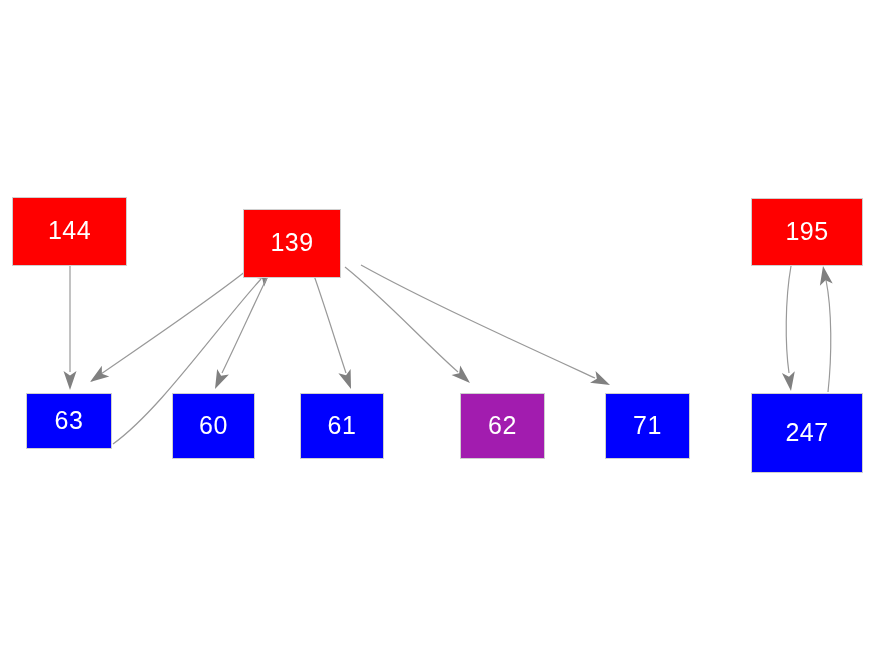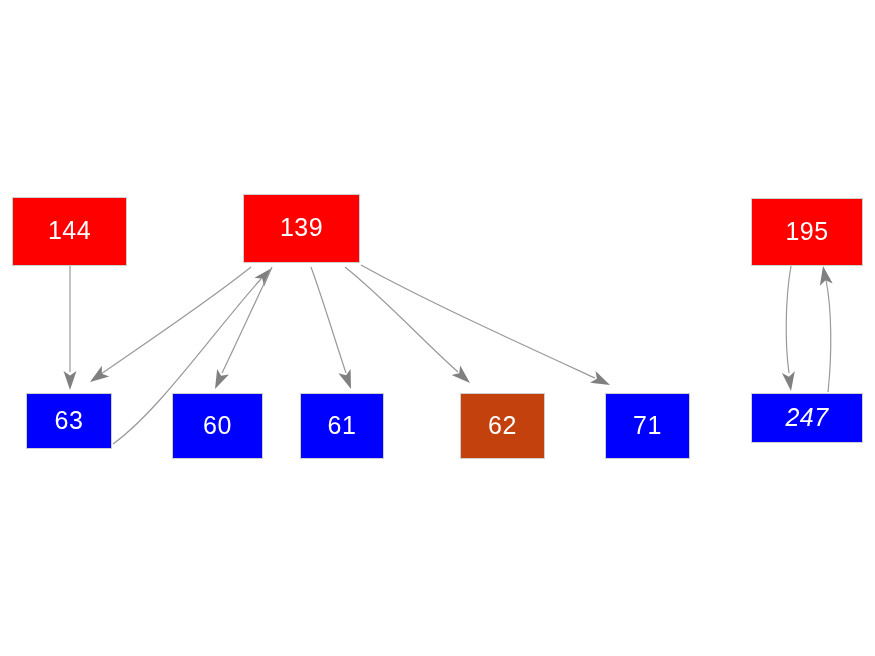--- a/index.html
+++ b/index.html
@@ -65,37 +65,37 @@
       <path d="M 361,265 C 424,300 523,345 595,378" fill="none" stroke="#999999" stroke-width="1.2"></path>
       <polygon points="0,0 -19,-6.5 -14.5,0 -19,6.5" fill="#808080" transform="translate(610,385) rotate(25)"></polygon>
       <path d="M 791,266 C 785,300 785,345 789,373" fill="none" stroke="#999999" stroke-width="1.2"></path>
       <polygon points="0,0 -19,-6.5 -14.5,0 -19,6.5" fill="#808080" transform="translate(791,391) rotate(82)"></polygon>
       <path d="M 828,392 C 832,355 832,310 826,280" fill="none" stroke="#999999" stroke-width="1.2"></path>
       <polygon points="0,0 -19,-6.5 -14.5,0 -19,6.5" fill="#808080" transform="translate(823,266) rotate(-100)"></polygon>
     </svg>
 <div class="node red" style="left: 12px; top: 197px; width: 115px; height: 69px; background: rgb(255, 0, 0); border-color: rgb(207, 207, 207); color: rgb(255, 255, 255);">
       <span class="node-label">144</span>
     </div>
-    <div class="node red" style="left: 243px; top: 194px; width: 117px; height: 69px; background: rgb(255, 0, 0); border-color: rgb(207, 207, 207); color: rgb(255, 255, 255);">
+    <div class="node red" style="left: 243px; top: 209px; width: 98px; height: 69px; background: rgb(255, 0, 0); border-color: rgb(207, 207, 207); color: rgb(255, 255, 255);">
       <span class="node-label">139</span>
     </div>
     <div class="node red" style="left: 751px; top: 198px; width: 112px; height: 68px; background: rgb(255, 0, 0); border-color: rgb(207, 207, 207); color: rgb(255, 255, 255);">
       <span class="node-label">195</span>
     </div>
     <div class="node blue" style="left: 26px; top: 393px; width: 86px; height: 56px; background: rgb(0, 0, 255); border-color: rgb(207, 207, 207); color: rgb(255, 255, 255);">
       <span class="node-label">63</span>
     </div>
-    <div class="node blue" style="left: 172px; top: 393px; width: 91px; height: 66px; background: rgb(0, 0, 255); border-color: rgb(207, 207, 207); color: rgb(255, 255, 255);">
+    <div class="node blue" style="left: 172px; top: 393px; width: 83px; height: 66px; background: rgb(0, 0, 255); border-color: rgb(207, 207, 207); color: rgb(255, 255, 255);">
       <span class="node-label">60</span>
     </div>
     <div class="node blue" style="left: 300px; top: 393px; width: 84px; height: 66px; background: rgb(0, 0, 255); border-color: rgb(207, 207, 207); color: rgb(255, 255, 255);">
       <span class="node-label">61</span>
     </div>
-    <div class="node blue" style="left: 460px; top: 393px; width: 85px; height: 66px; background: #c2410c; border-color: rgb(207, 207, 207); color: rgb(255, 255, 255);">
+    <div class="node blue" style="left: 460px; top: 393px; width: 85px; height: 66px; background: #a21caf; border-color: rgb(207, 207, 207); color: rgb(255, 255, 255);">
       <span class="node-label">62</span>
     </div>
     <div class="node blue" style="left: 605px; top: 393px; width: 85px; height: 66px; background: rgb(0, 0, 255); border-color: rgb(207, 207, 207); color: rgb(255, 255, 255);">
       <span class="node-label">71</span>
     </div>
-    <div class="node blue" style="left: 751px; top: 393px; width: 112px; height: 50px; background: rgb(0, 0, 255); border-color: rgb(207, 207, 207); color: rgb(255, 255, 255); font-style: italic;">
+    <div class="node blue" style="left: 751px; top: 393px; width: 112px; height: 80px; background: rgb(0, 0, 255); border-color: rgb(207, 207, 207); color: rgb(255, 255, 255);">
       <span class="node-label">247</span>
     </div>
   </div>
 
 </body></html>

